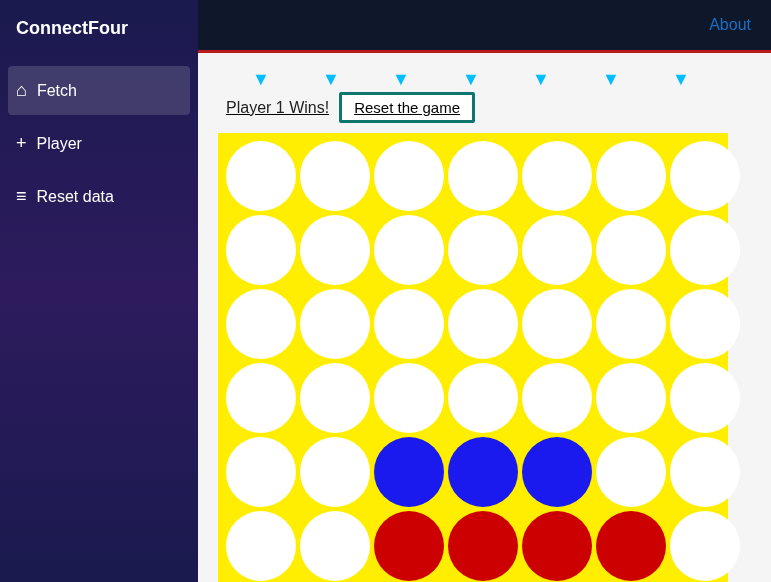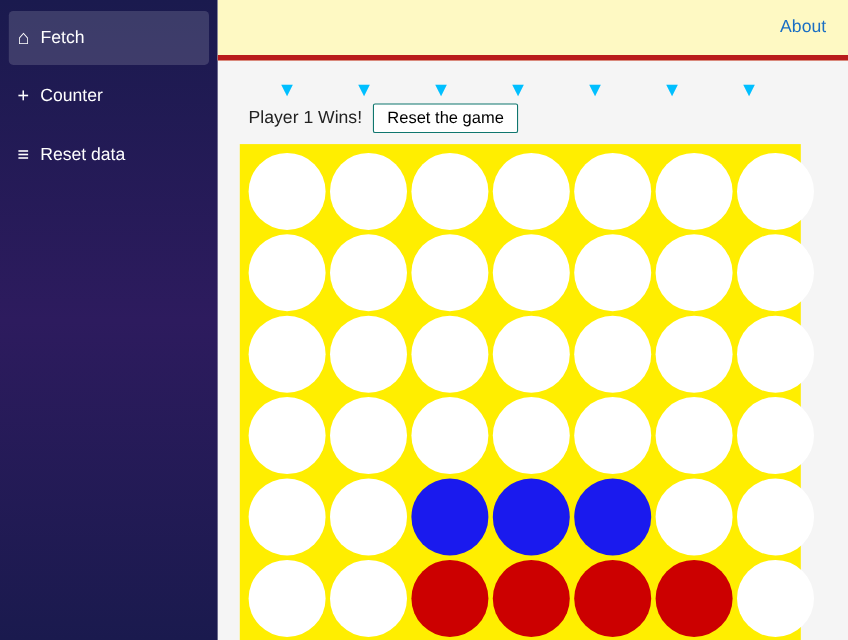--- a/index.html
+++ b/index.html
@@ -43,26 +43,26 @@
 
     
     .main {
       flex: 1;
       display: flex;
       flex-direction: column;
       background: #f5f5f5;
     }
     .top-bar {
       height: 56px;
-      background: #fef9c3;
+      background: #0f172a;
       display: flex;
       align-items: center;
       justify-content: flex-end;
       padding: 16px 20px;
-      border-bottom: 5px solid #b91c1c;
+      border-bottom: 3px solid #b91c1c;
     }
     .about-link {
       color: #1a6fc4;
       font-size: 16px;
       cursor: pointer;
       text-decoration: none;
     }
     .content {
       padding: 16px 20px;
       flex: 1;
@@ -81,28 +81,29 @@
       color: #00bfff;
       font-size: 18px;
       cursor: pointer;
     }
     .status-row {
       display: flex;
       align-items: center;
       gap: 10px;
       margin-bottom: 10px;
       padding-left: 8px;
+      text-decoration: underline;
     }
     .status-text {
       font-size: 16px;
       color: #222;
     }
     .reset-btn {
       background: white;
-      border: 1px solid #0f766e;
+      border: 3px solid #0f766e;
       padding: 4px 12px;
       font-size: 15px;
       cursor: pointer;
       border-radius: 2px;
       text-align: center;
     }
     .board {
       background: #ffee00;
       display: grid;
       grid-template-columns: repeat(7, 70px);
@@ -117,28 +118,29 @@
       border-radius: 50%;
       background: white;
     }
     .cell.blue { background: #1a1aee; }
     .cell.red { background: #cc0000; }
   </style>
 </head>
 <body>
 
 <div class="sidebar">
+  <div class="sidebar-title">ConnectFour</div>
   <nav class="sidebar-nav">
     <div class="sidebar-item active">
       <span class="sidebar-icon">⌂</span>
       <span>Fetch</span>
     </div>
     <div class="sidebar-item">
       <span class="sidebar-icon">+</span>
-      <span>Counter</span>
+      <span>Player</span>
     </div>
     <div class="sidebar-item">
       <span class="sidebar-icon">≡</span>
       <span>Reset data</span>
     </div>
   </nav>
 </div>
 
 <div class="main">
   <div class="top-bar">

